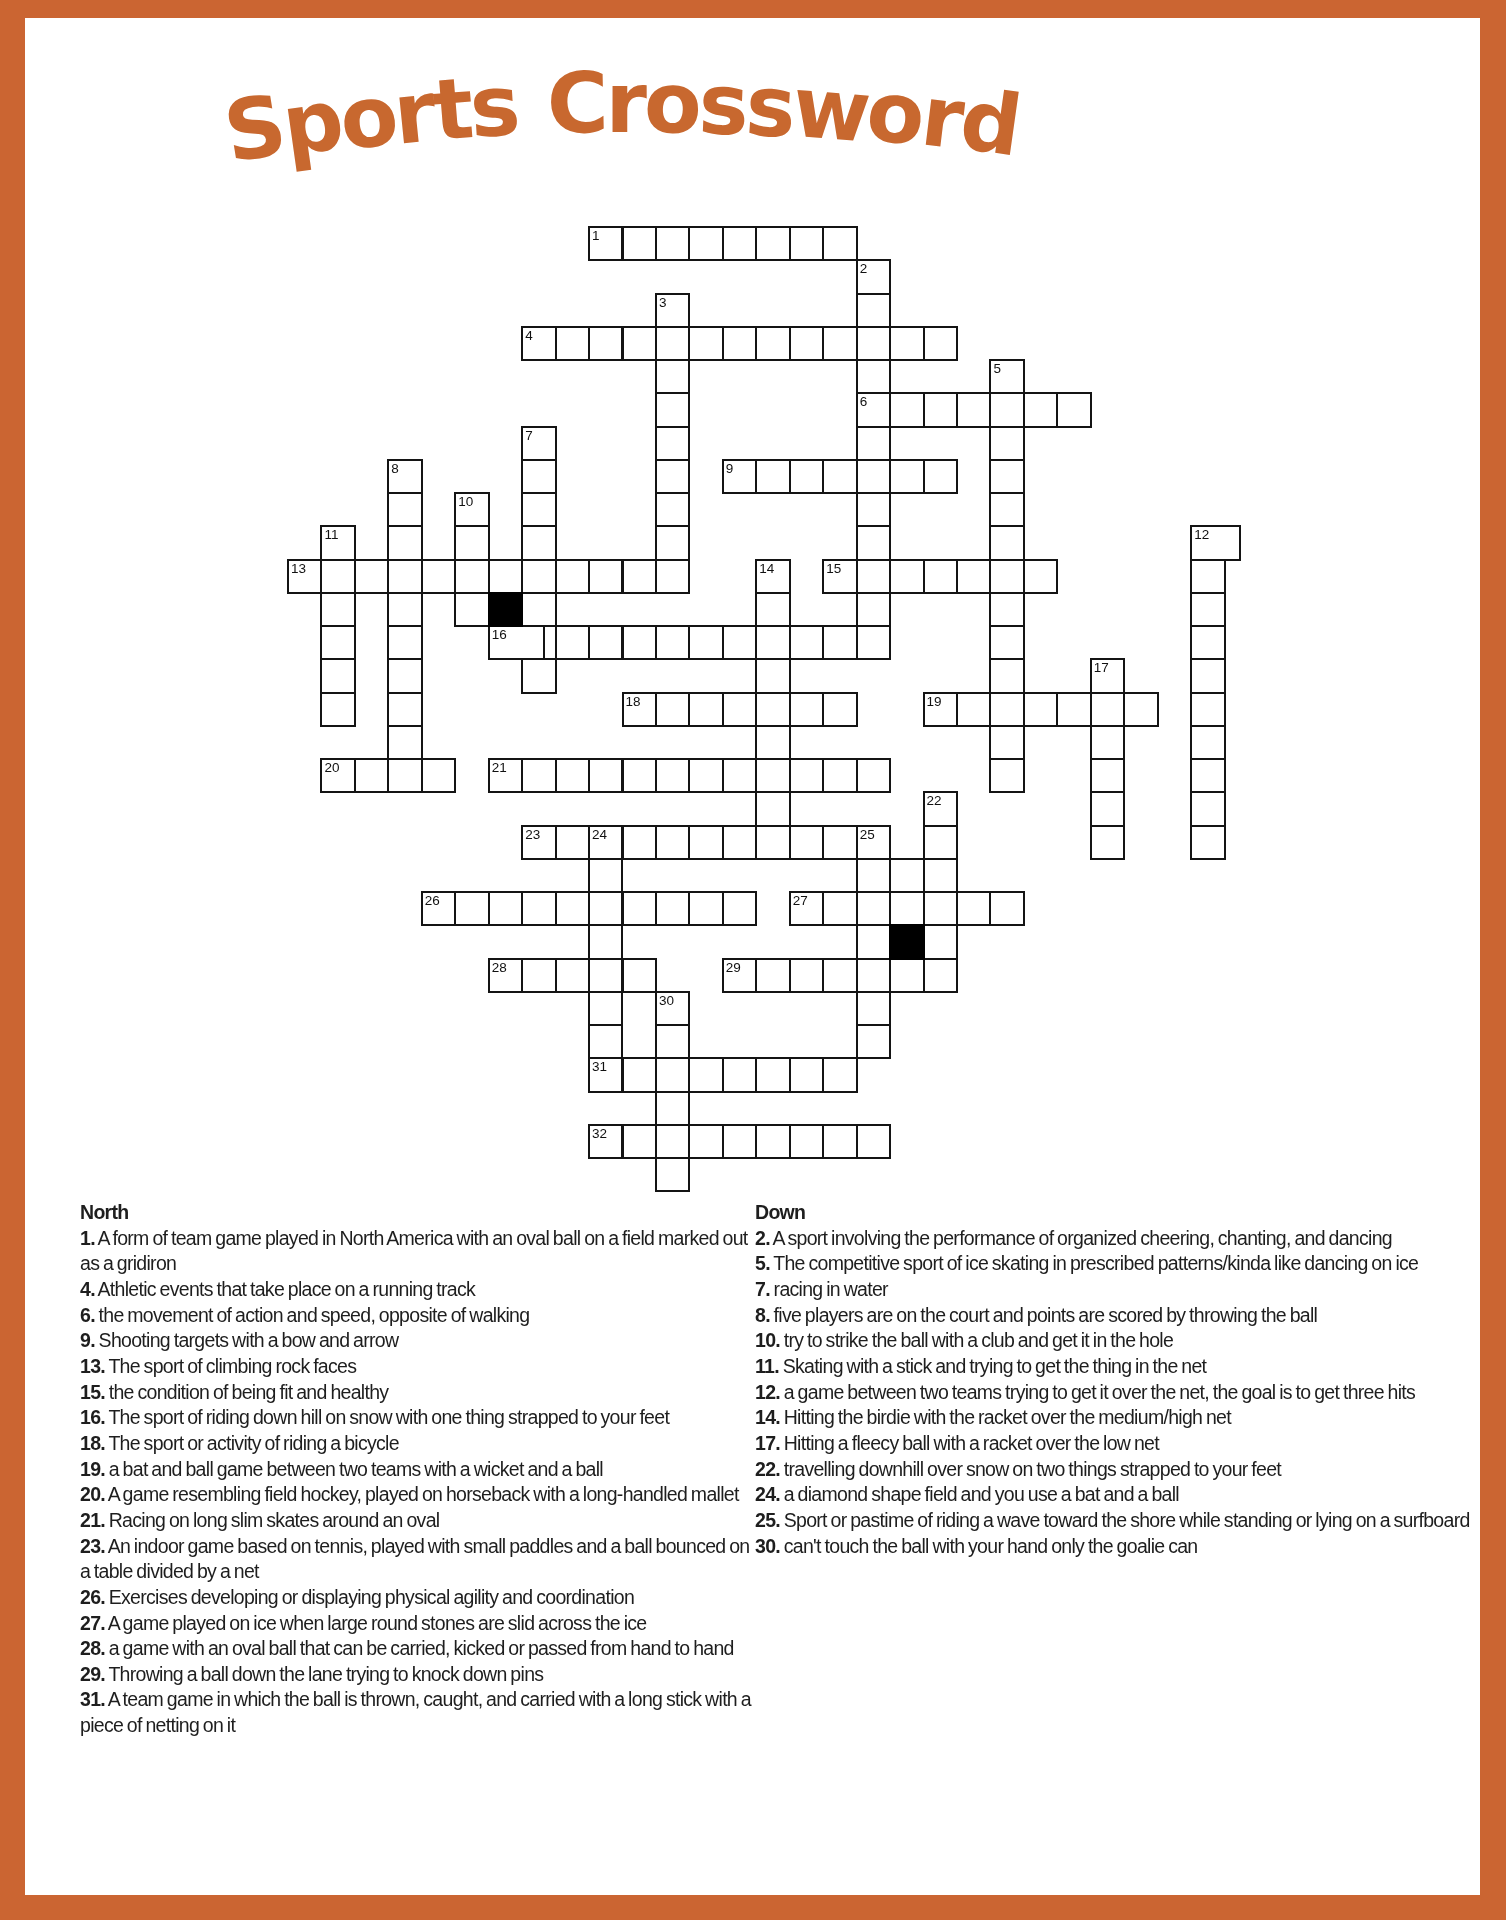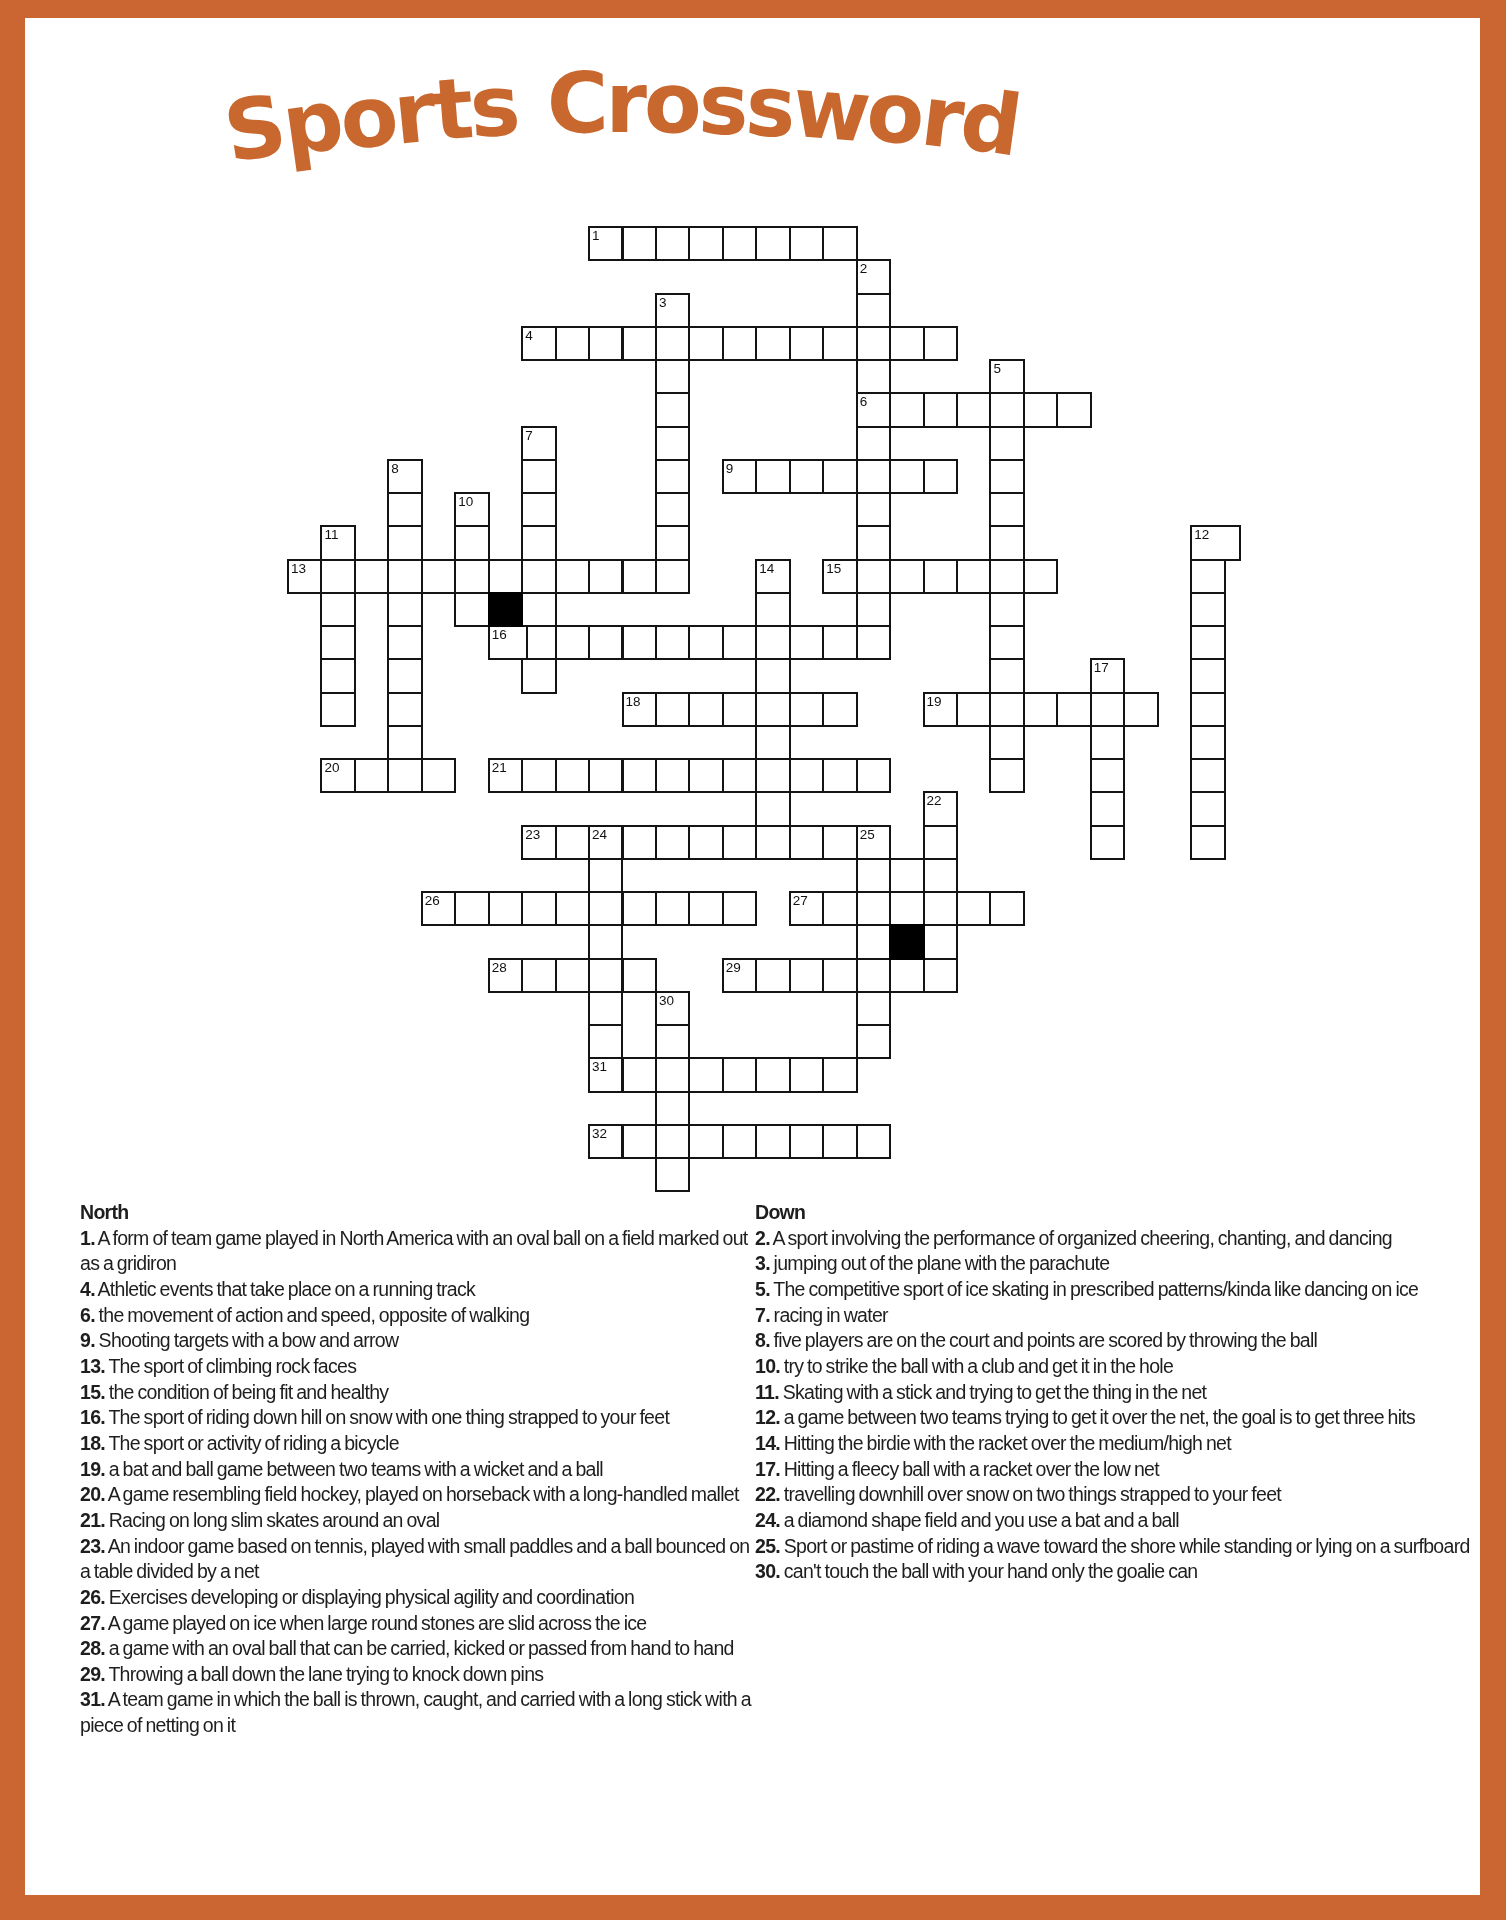--- a/index.html
+++ b/index.html
@@ -219,21 +219,21 @@
       <div class="cell" style="left: 730.3px; top: 740px; width: 35.45px; height: 35.25px;"></div>
       <div class="cell" style="left: 730.3px; top: 773.25px; width: 35.45px; height: 35.25px;"></div>
       <div class="cell" style="left: 730.3px; top: 806.5px; width: 35.45px; height: 35.25px;"></div>
       <div class="cell" style="left: 797.2px; top: 540.5px; width: 35.45px; height: 35.25px;">
         <span class="num">15</span>
       </div>
       <div class="cell" style="left: 864.1px; top: 540.5px; width: 35.45px; height: 35.25px;"></div>
       <div class="cell" style="left: 897.55px; top: 540.5px; width: 35.45px; height: 35.25px;"></div>
       <div class="cell" style="left: 931px; top: 540.5px; width: 35.45px; height: 35.25px;"></div>
       <div class="cell" style="left: 997.9px; top: 540.5px; width: 35.45px; height: 35.25px;"></div>
-      <div class="cell" style="left: 462.7px; top: 607px; width: 40px; height: 35.25px;">
+      <div class="cell" style="left: 462.7px; top: 607px; width: 57px; height: 35.25px;">
         <span class="num">16</span>
       </div>
       <div class="cell" style="left: 529.6px; top: 607px; width: 35.45px; height: 35.25px;"></div>
       <div class="cell" style="left: 563.05px; top: 607px; width: 35.45px; height: 35.25px;"></div>
       <div class="cell" style="left: 596.5px; top: 607px; width: 35.45px; height: 35.25px;"></div>
       <div class="cell" style="left: 629.95px; top: 607px; width: 35.45px; height: 35.25px;"></div>
       <div class="cell" style="left: 663.4px; top: 607px; width: 35.45px; height: 35.25px;"></div>
       <div class="cell" style="left: 696.85px; top: 607px; width: 35.45px; height: 35.25px;"></div>
       <div class="cell" style="left: 763.75px; top: 607px; width: 35.45px; height: 35.25px;"></div>
       <div class="cell" style="left: 797.2px; top: 607px; width: 35.45px; height: 35.25px;"></div>
@@ -397,21 +397,20 @@
         <p><b>28.</b> a game with an oval ball that can be carried, kicked or passed from hand to hand</p>
         <p><b>29.</b> Throwing a ball down the lane trying to knock down pins</p>
         <p><b>31.</b> A team game in which the ball is thrown, caught, and carried with a long stick with a piece of netting on it</p>
       </div>
   </section>
 
   <section class="clues clues-down">
     <h2>Down</h2>
     <div id="down-list">
         <p><b>2.</b> A sport involving the performance of organized cheering, chanting, and dancing</p>
-        <p><b>3.</b> jumping out of the plane with the parachute</p>
         <p><b>5.</b> The competitive sport of ice skating in prescribed patterns/kinda like dancing on ice</p>
         <p><b>7.</b> racing in water</p>
         <p><b>8.</b> five players are on the court and points are scored by throwing the ball</p>
         <p><b>10.</b> try to strike the ball with a club and get it in the hole</p>
         <p><b>11.</b> Skating with a stick and trying to get the thing in the net</p>
         <p><b>12.</b> a game between two teams trying to get it over the net, the goal is to get three hits</p>
         <p><b>14.</b> Hitting the birdie with the racket over the medium/high net</p>
         <p><b>17.</b> Hitting a fleecy ball with a racket over the low net</p>
         <p><b>22.</b> travelling downhill over snow on two things strapped to your feet</p>
         <p><b>24.</b> a diamond shape field and you use a bat and a ball</p>

